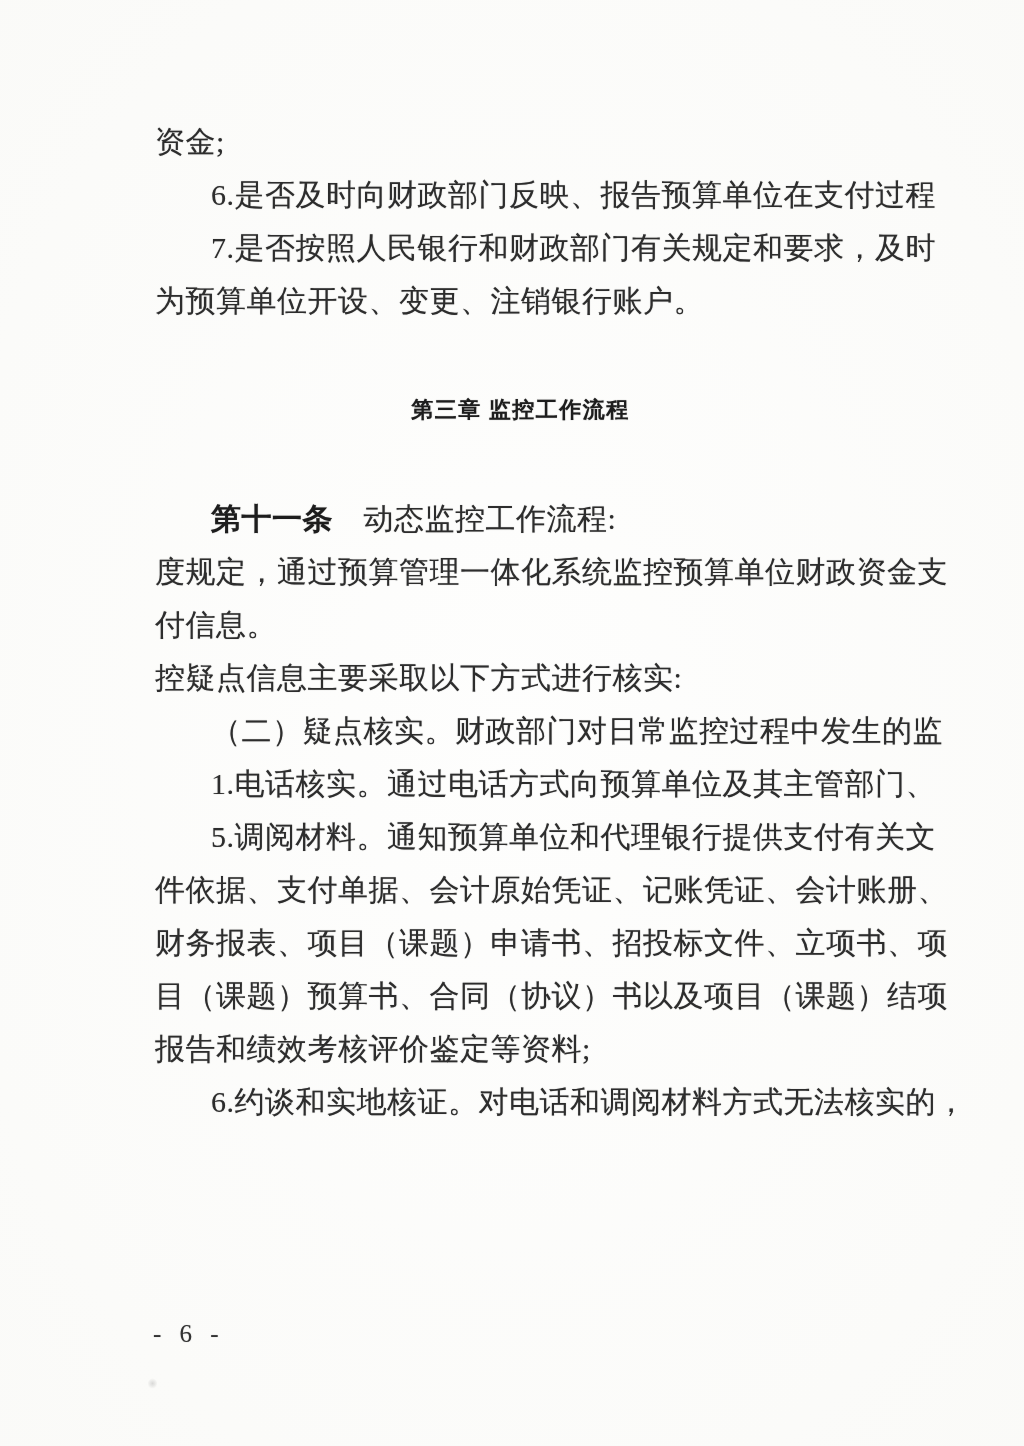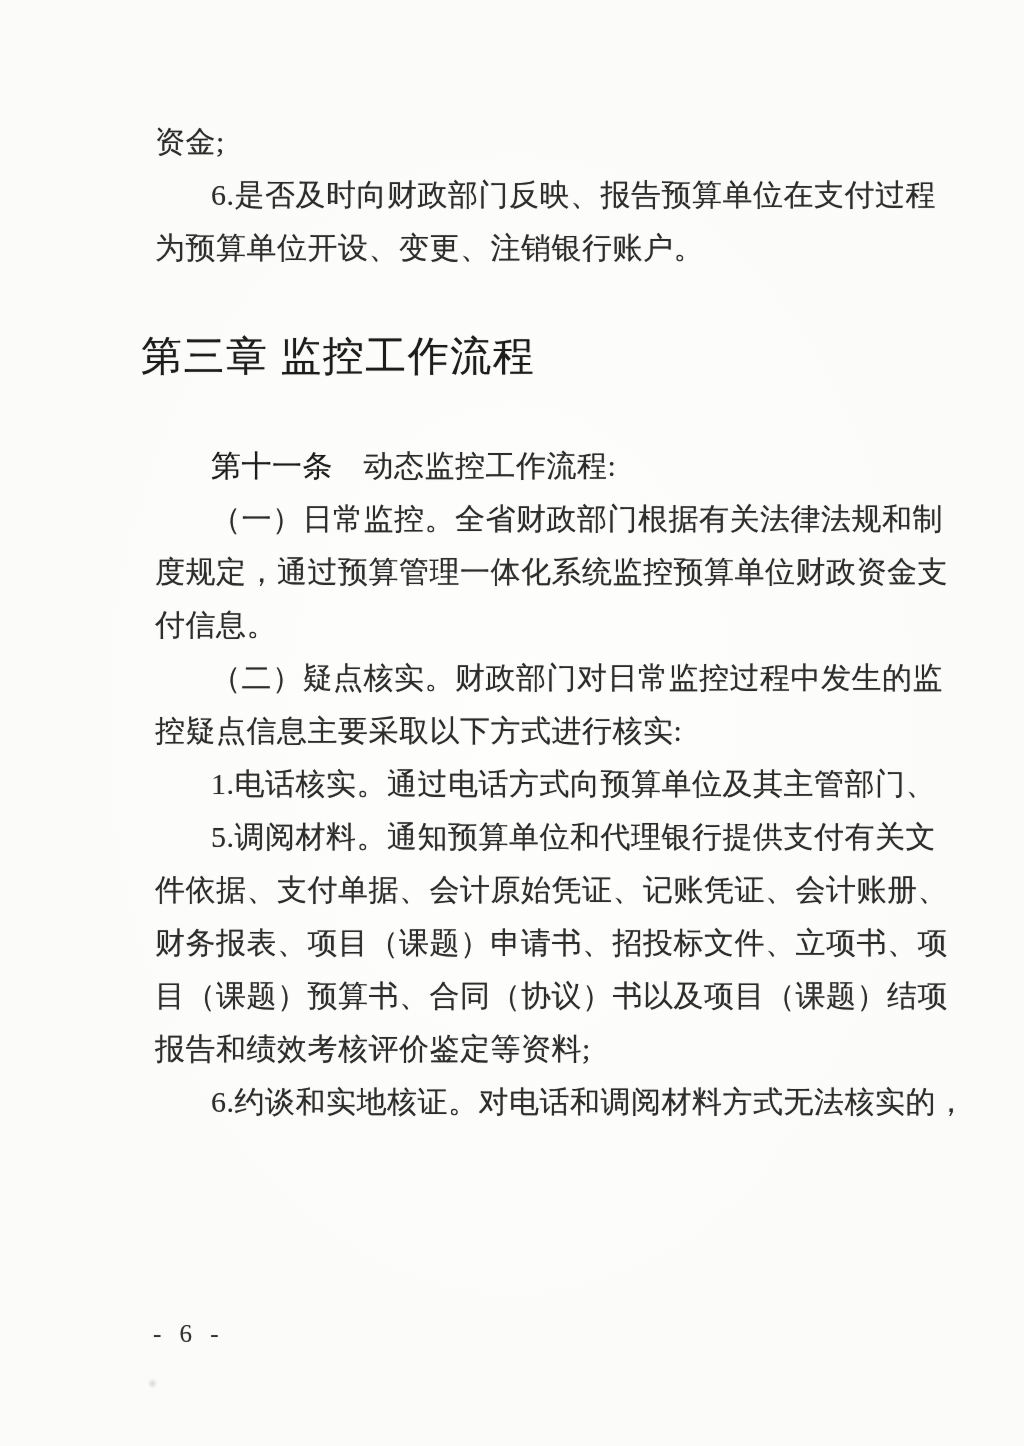--- a/index.html
+++ b/index.html
@@ -33,31 +33,32 @@
     height: 53px;
     line-height: 53px;
     font-size: 30px;
     letter-spacing: 0.5px;
     color: var(--ink);
     white-space: nowrap;
     text-shadow: 0 0 1px rgba(45,45,45,0.45);
   }
   .line.indent { padding-left: 56px; }
   .bold {
-    font-weight: normal;
+    font-weight: bold;
     color: var(--ink-bold);
   }
   .chapter-heading {
     margin-top: 56px;
     margin-bottom: 56px;
     margin-left: -14px;
     height: 53px;
     line-height: 53px;
-    font-size: 41px;
-    font-weight: normal;
+    text-align: center;
+    font-size: 22px;
+    font-weight: bold;
     letter-spacing: 1.5px;
     color: var(--ink-bold);
     text-shadow: 0 0 1px rgba(30,30,30,0.5);
     white-space: nowrap;
   }
   .page-number {
     position: absolute;
     left: 153px;
     top: 1320px;
     font-size: 25px;
@@ -79,32 +80,32 @@
 </head>
 <body>
 
 <div class="page">
 
   <div class="doc">
 
     <div>
         <div class="line"><span>资金;</span></div>
         <div class="line indent"><span>6.是否及时向财政部门反映、报告预算单位在支付过程</span></div>
+        <div class="line indent"><span>7.是否按照人民银行和财政部门有关规定和要求，及时</span></div>
         <div class="line"><span>为预算单位开设、变更、注销银行账户。</span></div>
       </div>
 
     <div class="chapter-heading">第三章 监控工作流程</div>
 
     <div>
         <div class="line indent"><span class="bold">第十一条</span><span>　动态监控工作流程:</span></div>
-        <div class="line indent"><span>（一）日常监控。全省财政部门根据有关法律法规和制</span></div>
         <div class="line"><span>度规定，通过预算管理一体化系统监控预算单位财政资金支</span></div>
         <div class="line"><span>付信息。</span></div>
+        <div class="line"><span>控疑点信息主要采取以下方式进行核实:</span></div>
         <div class="line indent"><span>（二）疑点核实。财政部门对日常监控过程中发生的监</span></div>
-        <div class="line"><span>控疑点信息主要采取以下方式进行核实:</span></div>
         <div class="line indent"><span>1.电话核实。通过电话方式向预算单位及其主管部门、</span></div>
         <div class="line indent"><span>5.调阅材料。通知预算单位和代理银行提供支付有关文</span></div>
         <div class="line"><span>件依据、支付单据、会计原始凭证、记账凭证、会计账册、</span></div>
         <div class="line"><span>财务报表、项目（课题）申请书、招投标文件、立项书、项</span></div>
         <div class="line"><span>目（课题）预算书、合同（协议）书以及项目（课题）结项</span></div>
         <div class="line"><span>报告和绩效考核评价鉴定等资料;</span></div>
         <div class="line indent"><span>6.约谈和实地核证。对电话和调阅材料方式无法核实的，</span></div>
       </div>
 
   </div>

